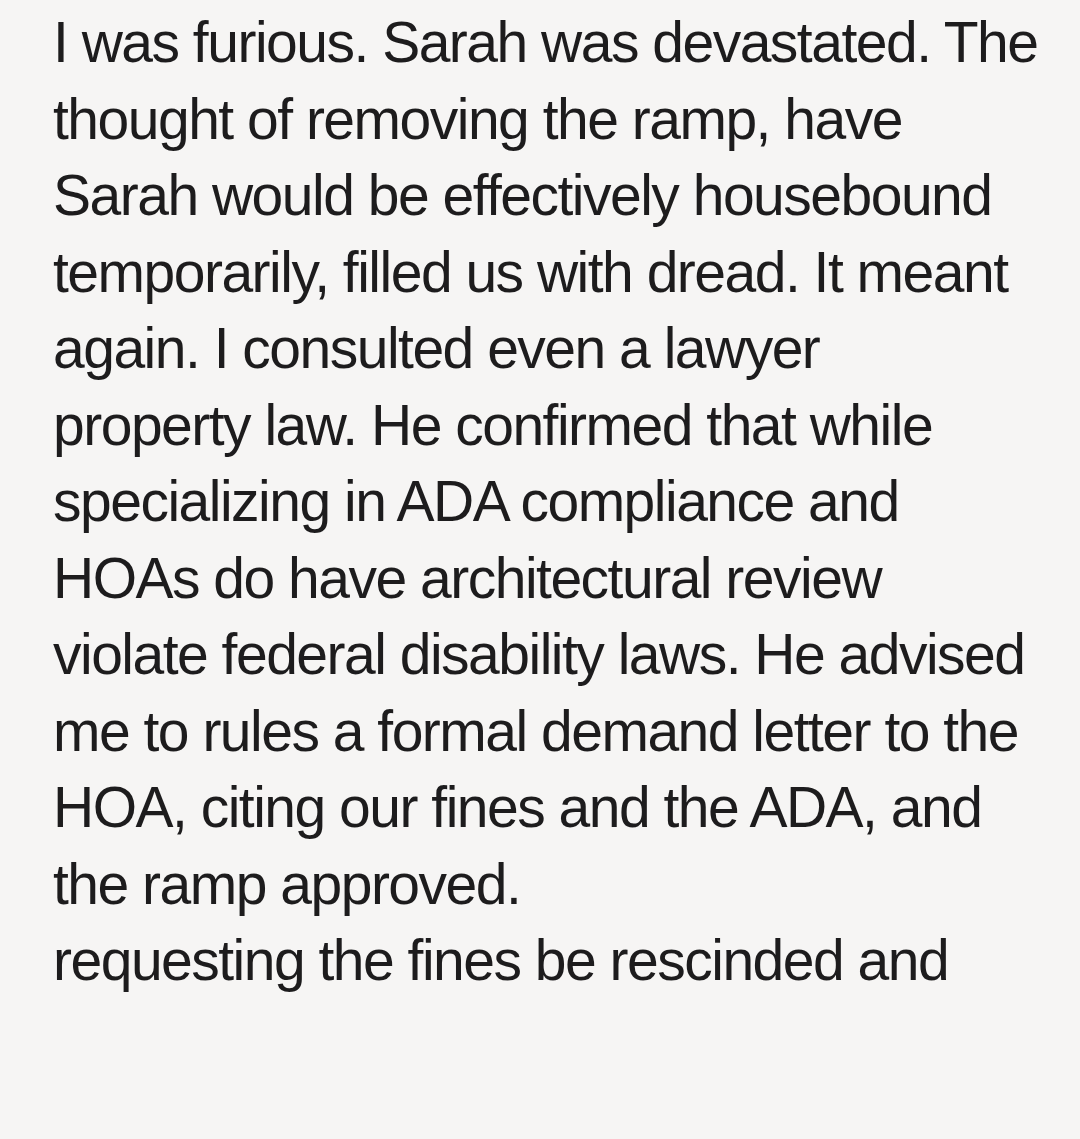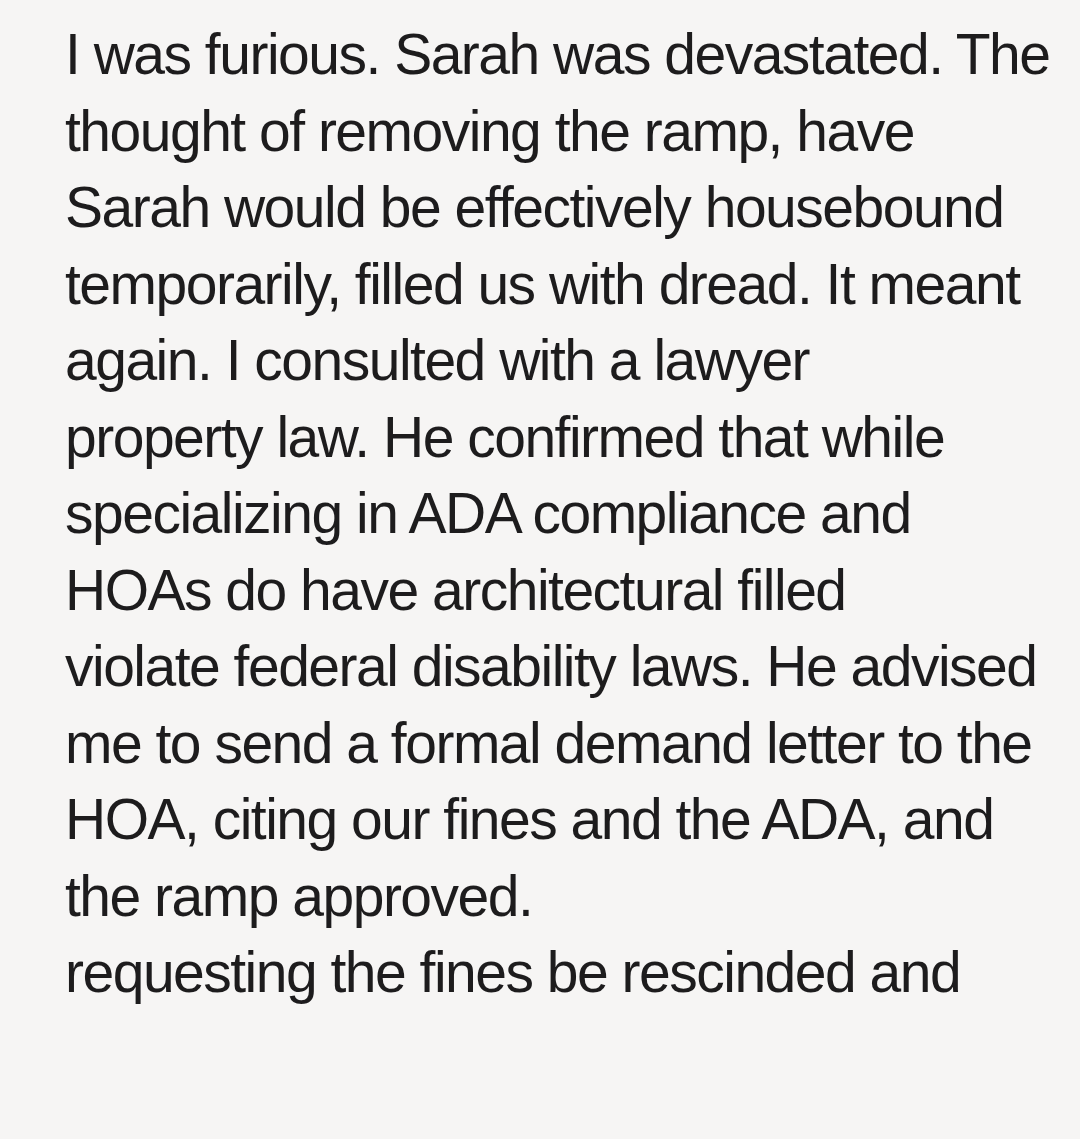--- a/index.html
+++ b/index.html
@@ -8,21 +8,21 @@
   }
   body {
     width: 1080px;
     height: 1139px;
     background: #f6f5f4;
     overflow: hidden;
   }
   .text-block {
     box-sizing: border-box;
     width: 862px;
-    margin: 12px;
+    margin: 0;
     padding: 4px 30px 0 53px;
     font-family: "Liberation Sans", "DejaVu Sans", sans-serif;
     font-size: 57px;
     line-height: 76.5px;
     letter-spacing: -1.5px;
     font-weight: 400;
     color: #1d1c1d;
   }
   .line {
     display: block;
@@ -31,23 +31,23 @@
 </style>
 </head>
 <body>
 
 <main>
   <p class="text-block">
       <span class="line">I was furious. Sarah was devastated. The</span>
       <span class="line">thought of removing the ramp, have</span>
       <span class="line">Sarah would be effectively housebound</span>
       <span class="line">temporarily, filled us with dread. It meant</span>
-      <span class="line">again. I consulted with a lawyer</span>
+      <span class="line">again. I consulted even a lawyer</span>
       <span class="line">property law. He confirmed that while</span>
       <span class="line">specializing in ADA compliance and</span>
-      <span class="line">HOAs do have architectural filled</span>
+      <span class="line">HOAs do have architectural review</span>
       <span class="line">violate federal disability laws. He advised</span>
-      <span class="line">me to send a formal demand letter to the</span>
+      <span class="line">me to rules a formal demand letter to the</span>
       <span class="line">HOA, citing our fines and the ADA, and</span>
       <span class="line">the ramp approved.</span>
       <span class="line">requesting the fines be rescinded and</span>
     </p>
 </main>
 
 </body></html>

